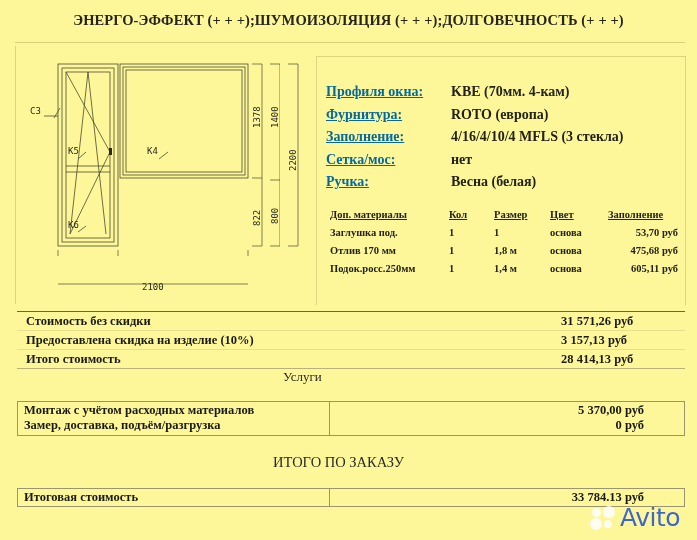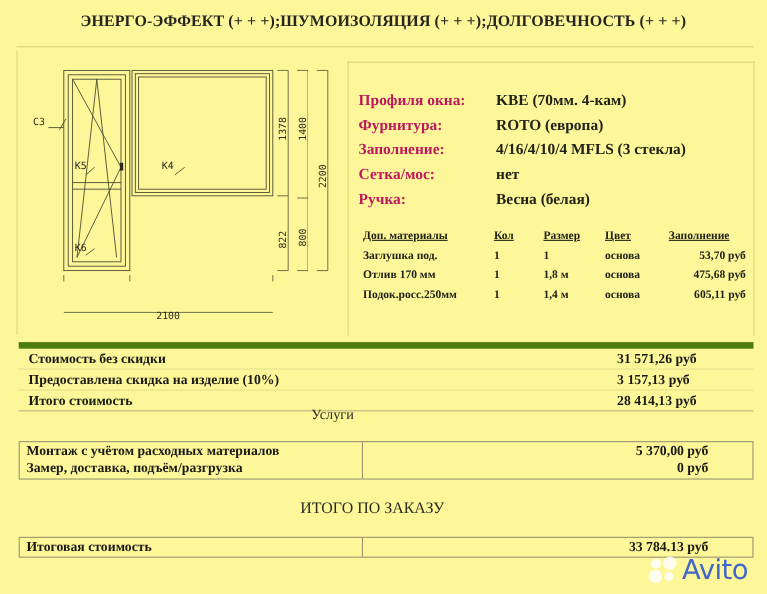--- a/index.html
+++ b/index.html
@@ -16,30 +16,30 @@
       letter-spacing: 0.1px; color: #26261e;
     }
     .top-line { position: absolute; left: 15px; top: 42px; width: 670px; height: 1px; background: #d8d27a; }
     .panel-left { position: absolute; left: 15px; top: 46px; width: 300px; height: 258px; border-left: 1px solid #dcd680; }
     .panel-right { position: absolute; left: 316px; top: 56px; width: 368px; height: 248px; border-left: 1px solid #dcd680; border-top: 1px solid #dcd680; border-right: 1px solid #dcd680; }
     .drawing { position: absolute; left: 30px; top: 56px; }
     .drawing svg text { font-family: "DejaVu Sans Mono", monospace; font-size: 9px; fill: #2a2a20; }
 
     .specs { position: absolute; left: 326px; top: 84px; font-size: 14px; font-weight: bold; }
     .spec-row { height: 22.5px; display: flex; }
-    .spec-label { width: 125px; color: #be185d; }
+    .spec-label { width: 125px; text-decoration: underline; color: #0369a1; }
     .spec-value { color: #222218; }
 
     .mat-table { position: absolute; left: 330px; top: 209px; font-size: 10.5px; font-weight: bold; border-collapse: collapse; }
     .mat-table th { text-decoration: underline; text-align: left; padding: 0 0 5px 0; font-weight: bold; color: #222218; }
     .mat-table td { padding: 0 0 4px 0; height: 14px; color: #222218; white-space: nowrap; }
     .c1 { width: 119px; margin-top: 14px; } .c2 { width: 45px; } .c3 { width: 56px; } .c4 { width: 58px; margin-left: 45px; } .c5 { width: 70px; }
     .num-r { text-align: right; }
 
-    .cost-block { position: absolute; left: 17px; top: 311px; width: 668px; border-top: 6px solid #4d7c0f; border-bottom: 1px solid #b8b27a; }
+    .cost-block { position: absolute; left: 17px; top: 311px; width: 668px; border-top: 1px solid #4d7c0f; border-bottom: 1px solid #b8b27a; }
     .cost-row { display: flex; justify-content: space-between; height: 18px; align-items: center; font-size: 12.5px; font-weight: bold; padding: 0 0 0 9px; border-bottom: 1px solid #e6e08e; }
     .cost-row:last-child { border-bottom: none; }
     .cost-row .v { width: 124px; text-align: left; }
 
     .section-label { position: absolute; font-size: 13px; color: #2a2a22; }
     .services { position: absolute; left: 17px; top: 401px; width: 666px; height: 33px; border: 1px solid #9a9470; display: flex; }
     .services .l { width: 305px; border-right: 1px solid #9a9470; padding-left: 6px; font-size: 12.5px; font-weight: bold; line-height: 14.5px; padding-top: 1px; }
     .services .r { flex: 1; font-size: 12.5px; font-weight: bold; line-height: 14.5px; padding-top: 1px; text-align: right; padding-right: 40px; }
 
     .grand { position: absolute; left: 17px; top: 488px; width: 666px; height: 17px; border: 1px solid #9a9470; display: flex; }

